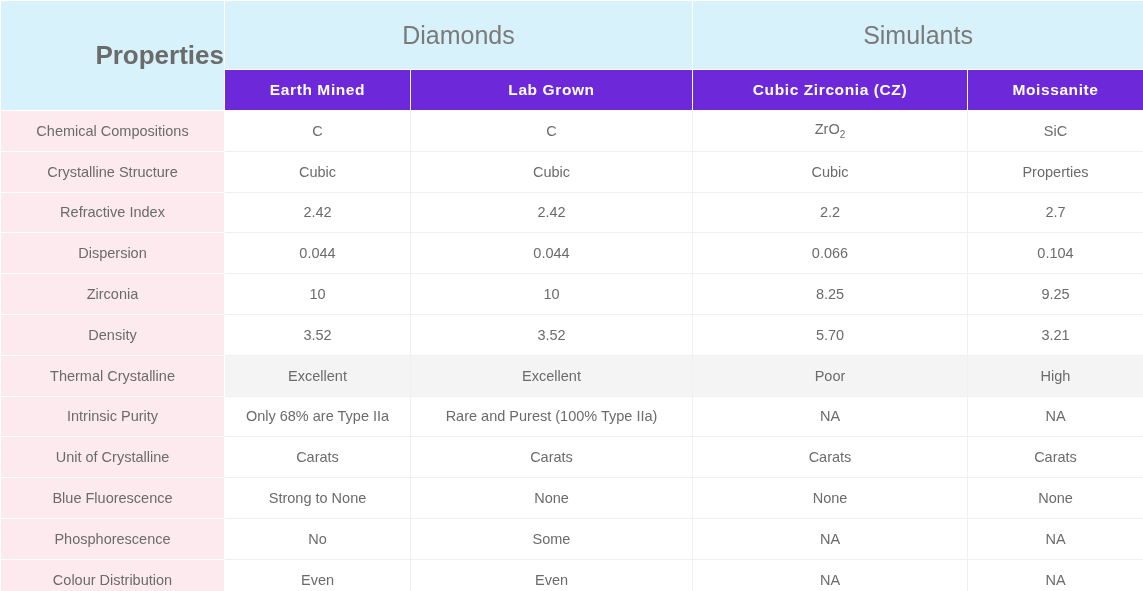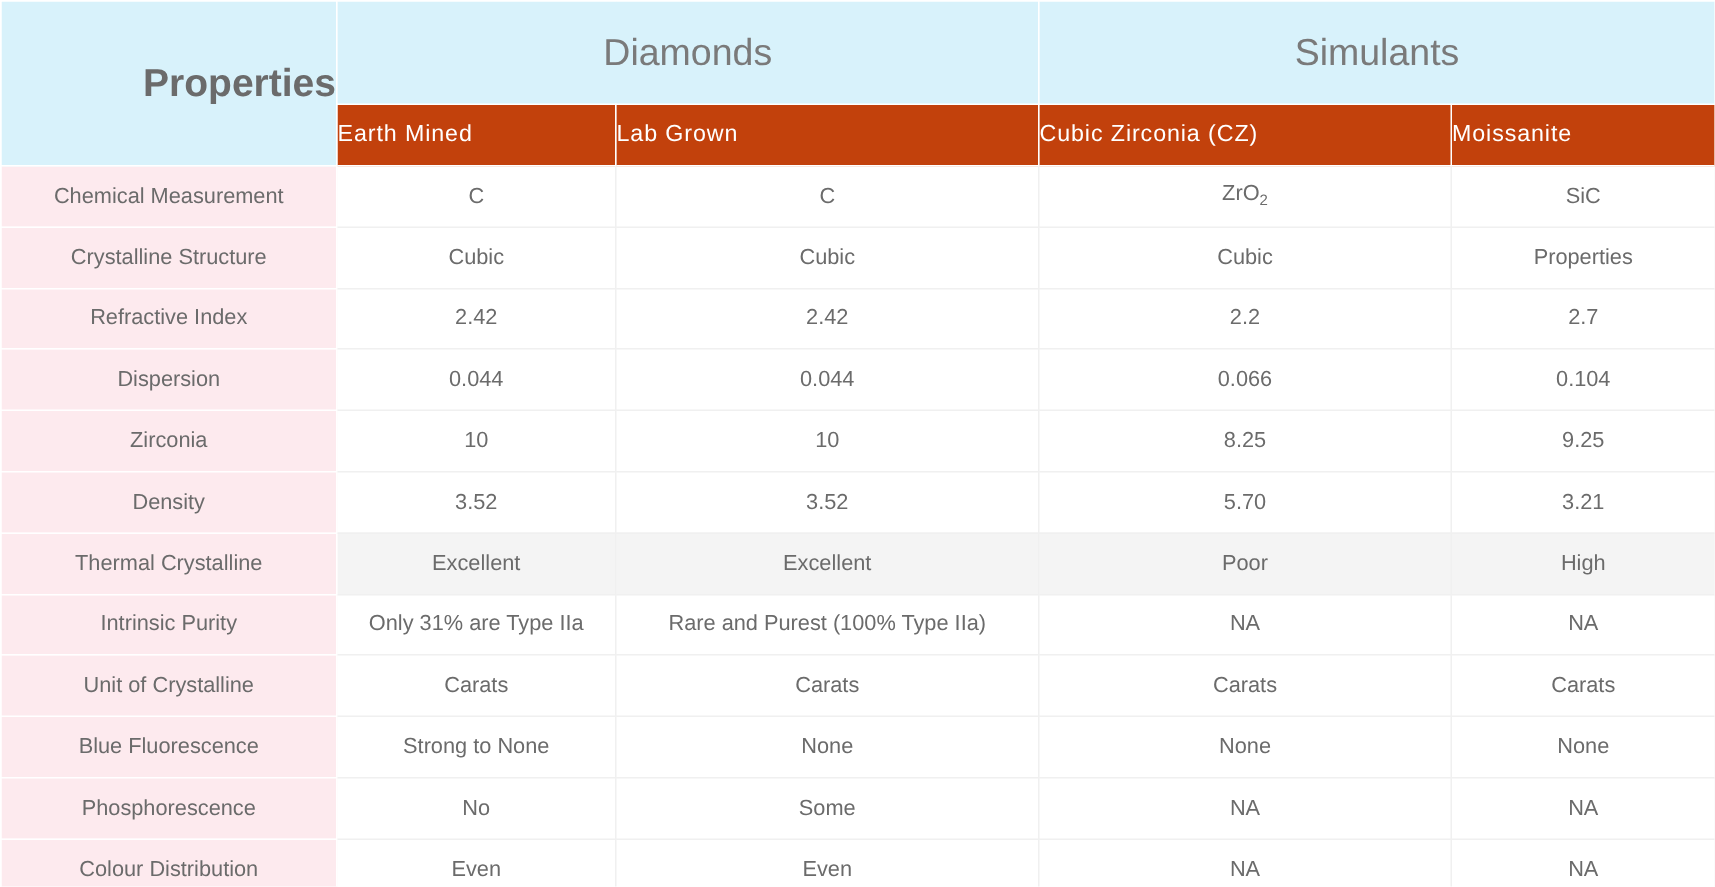--- a/index.html
+++ b/index.html
@@ -42,26 +42,26 @@
     color: #7a7a7a;
     font-size: 25px;
     font-weight: normal;
     text-align: center;
     vertical-align: middle;
     border: 1px solid #ffffff;
     padding: 0;
     height: 68px;
   }
   th.sub-head {
-    background: #c2410c;
+    background: #6d28d9;
     color: #ffffff;
     font-size: 15.5px;
-    font-weight: normal;
+    font-weight: bold;
     letter-spacing: 0.6px;
-    text-align: left;
+    text-align: center;
     vertical-align: middle;
     border: 1px solid #ffffff;
     padding: 0;
     height: 40px;
   }
 
   
   td.prop-cell {
     background: #fdeaee;
     color: #6b6b6b;
@@ -109,21 +109,21 @@
     </tr>
     <tr>
       <th class="sub-head">Earth Mined</th>
       <th class="sub-head">Lab Grown</th>
       <th class="sub-head">Cubic Zirconia (CZ)</th>
       <th class="sub-head">Moissanite</th>
     </tr>
   </thead>
   <tbody id="table-body">
       <tr>
-        <td class="prop-cell">Chemical Measurement</td>
+        <td class="prop-cell">Chemical Compositions</td>
         <td class="val-cell">C</td>
         <td class="val-cell">C</td>
         <td class="val-cell">ZrO<sub>2</sub></td>
         <td class="val-cell">SiC</td>
       </tr>
       <tr>
         <td class="prop-cell">Crystalline Structure</td>
         <td class="val-cell">Cubic</td>
         <td class="val-cell">Cubic</td>
         <td class="val-cell">Cubic</td>
@@ -159,21 +159,21 @@
       </tr>
       <tr class="alt">
         <td class="prop-cell">Thermal Crystalline</td>
         <td class="val-cell">Excellent</td>
         <td class="val-cell">Excellent</td>
         <td class="val-cell">Poor</td>
         <td class="val-cell">High</td>
       </tr>
       <tr>
         <td class="prop-cell">Intrinsic Purity</td>
-        <td class="val-cell">Only 31% are Type IIa</td>
+        <td class="val-cell">Only 68% are Type IIa</td>
         <td class="val-cell">Rare and Purest (100% Type IIa)</td>
         <td class="val-cell">NA</td>
         <td class="val-cell">NA</td>
       </tr>
       <tr>
         <td class="prop-cell">Unit of Crystalline</td>
         <td class="val-cell">Carats</td>
         <td class="val-cell">Carats</td>
         <td class="val-cell">Carats</td>
         <td class="val-cell">Carats</td>

